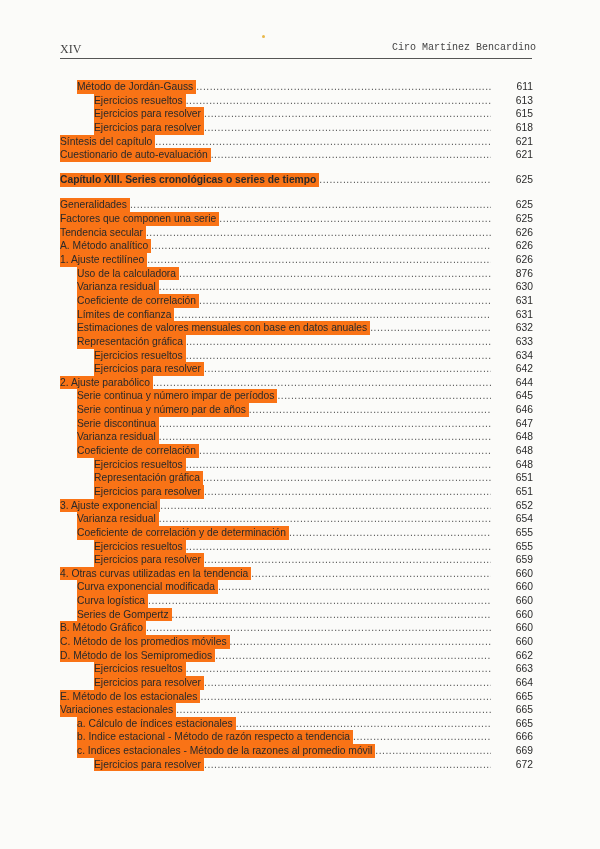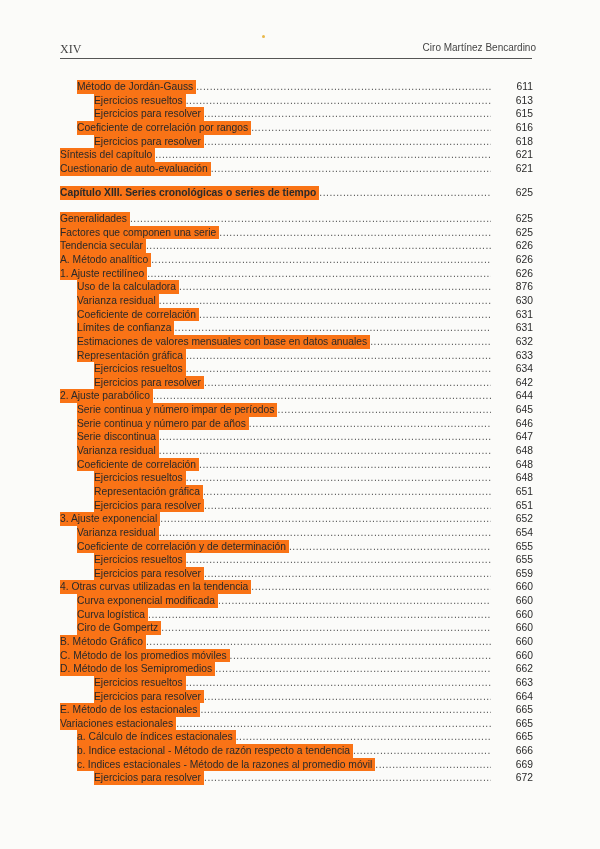--- a/index.html
+++ b/index.html
@@ -2,21 +2,21 @@
 <html><head>
   <meta charset="utf-8">
   <style>
     html, body { margin: 0; padding: 0; }
     body {
       width: 600px; height: 849px; background: #fbfbf9; position: relative; overflow: hidden;
       font-family: "Liberation Sans", sans-serif; color: #2a2a2a;
     }
     .header { position: absolute; left: 60px; top: 40px; width: 472px; height: 16px; }
     .header-left { position: absolute; left: 0; top: 2px; font-family: "Liberation Serif", serif; font-size: 12px; color: #444; }
-    .header-right { position: absolute; right: -4px; top: 2px; font-size: 10px; color: #444; white-space: nowrap; }
+    .header-right { position: absolute; right: -4px; top: 2px; font-size: 10px; color: #444; white-space: nowrap; font-family: Liberation Mono, monospace; }
     .header-rule { position: absolute; left: 60px; top: 58px; width: 472px; height: 1px; background: #555; }
     .toc { position: absolute; left: 60px; top: 80px; width: 473px; }
     .row { position: relative; height: 13.65px; font-size: 10.3px; line-height: 13.65px; white-space: nowrap; }
     .row.chapter { font-weight: bold; margin-top: 11px; margin-bottom: 12px; }
     .entry { position: absolute; left: 0; right: 42px; overflow: hidden; display: flex; }
     .label { flex: none; padding-right: 3px; background: #f97316; }
     .dots { flex: 1; overflow: hidden; color: #555; letter-spacing: 0.5px; font-weight: normal; }
     .dots::after { content: "...................................................................................................................................................................................................."; }
     .page { position: absolute; right: 0; text-align: center; font-weight: normal; }
     .row.chapter .page { font-weight: normal; }
@@ -51,27 +51,20 @@
       </div>
       <span class="page">613</span>
     </div>
     <div class="row lvl2">
       <div class="entry">
         <span class="label">Ejercicios para resolver</span>
         <span class="dots"></span>
       </div>
       <span class="page">615</span>
     </div>
-    <div class="row lvl1">
-      <div class="entry">
-        <span class="label">Coeficiente de correlación por rangos</span>
-        <span class="dots"></span>
-      </div>
-      <span class="page">616</span>
-    </div>
     <div class="row lvl2">
       <div class="entry">
         <span class="label">Ejercicios para resolver</span>
         <span class="dots"></span>
       </div>
       <span class="page">618</span>
     </div>
     <div class="row lvl0">
       <div class="entry">
         <span class="label">Síntesis del capítulo</span>
@@ -298,21 +291,21 @@
     </div>
     <div class="row lvl1">
       <div class="entry">
         <span class="label">Curva logística</span>
         <span class="dots"></span>
       </div>
       <span class="page">660</span>
     </div>
     <div class="row lvl1">
       <div class="entry">
-        <span class="label">Ciro de Gompertz</span>
+        <span class="label">Series de Gompertz</span>
         <span class="dots"></span>
       </div>
       <span class="page">660</span>
     </div>
     <div class="row lvl0">
       <div class="entry">
         <span class="label">B. Método Gráfico</span>
         <span class="dots"></span>
       </div>
       <span class="page">660</span>

